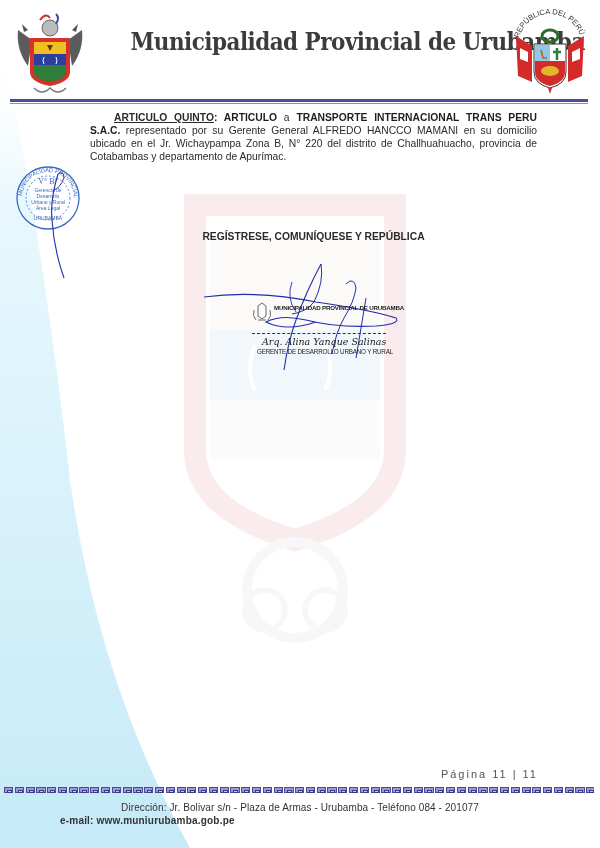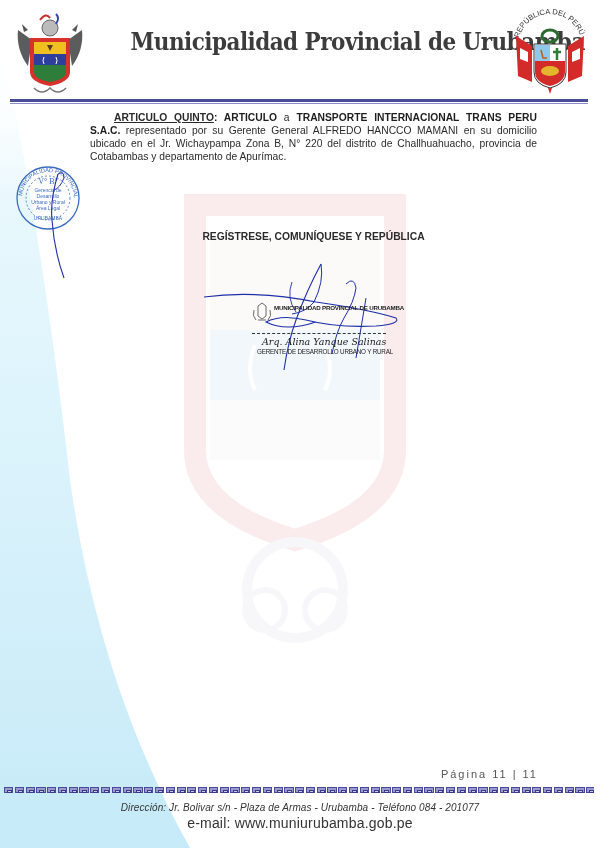--- a/index.html
+++ b/index.html
@@ -95,25 +95,25 @@
   .greca .g {
     flex: 0 0 auto; width: 9.2px; height: 6px; border: 1px solid #4a4a9a;
     background: #9a9ad0; box-sizing: border-box; position: relative;
   }
   .greca .g::after {
     content: ""; position: absolute; left: 2px; top: 1.5px; width: 3px; height: 1.5px;
     border: 0.8px solid #3a3a88; background: #c9c9ea;
   }
   .footer-addr {
     position: absolute; left: 60px; top: 802px; width: 480px; text-align: center;
-    font-size: 10px; color: #333; letter-spacing: 0.1px; font-style: italic;
+    font-size: 10px; color: #333; letter-spacing: 0.1px;
   }
   .footer-mail {
-    position: absolute; left: 60px; top: 815px; width: 480px; text-align: center;
-    font-size: 14px; font-weight: normal; color: #333; letter-spacing: 0.2px;
+    position: absolute; left: 60px; top: 815px; width: 480px; 
+    font-size: 10px; font-weight: bold; color: #333; letter-spacing: 0.2px;
   }
 </style>
 </head>
 <body>
 
 <div class="page">
 
   <svg class="swoosh" viewBox="0 0 600 848">
     <defs>
       <linearGradient id="sw" x1="0" y1="0" x2="0" y2="1">

